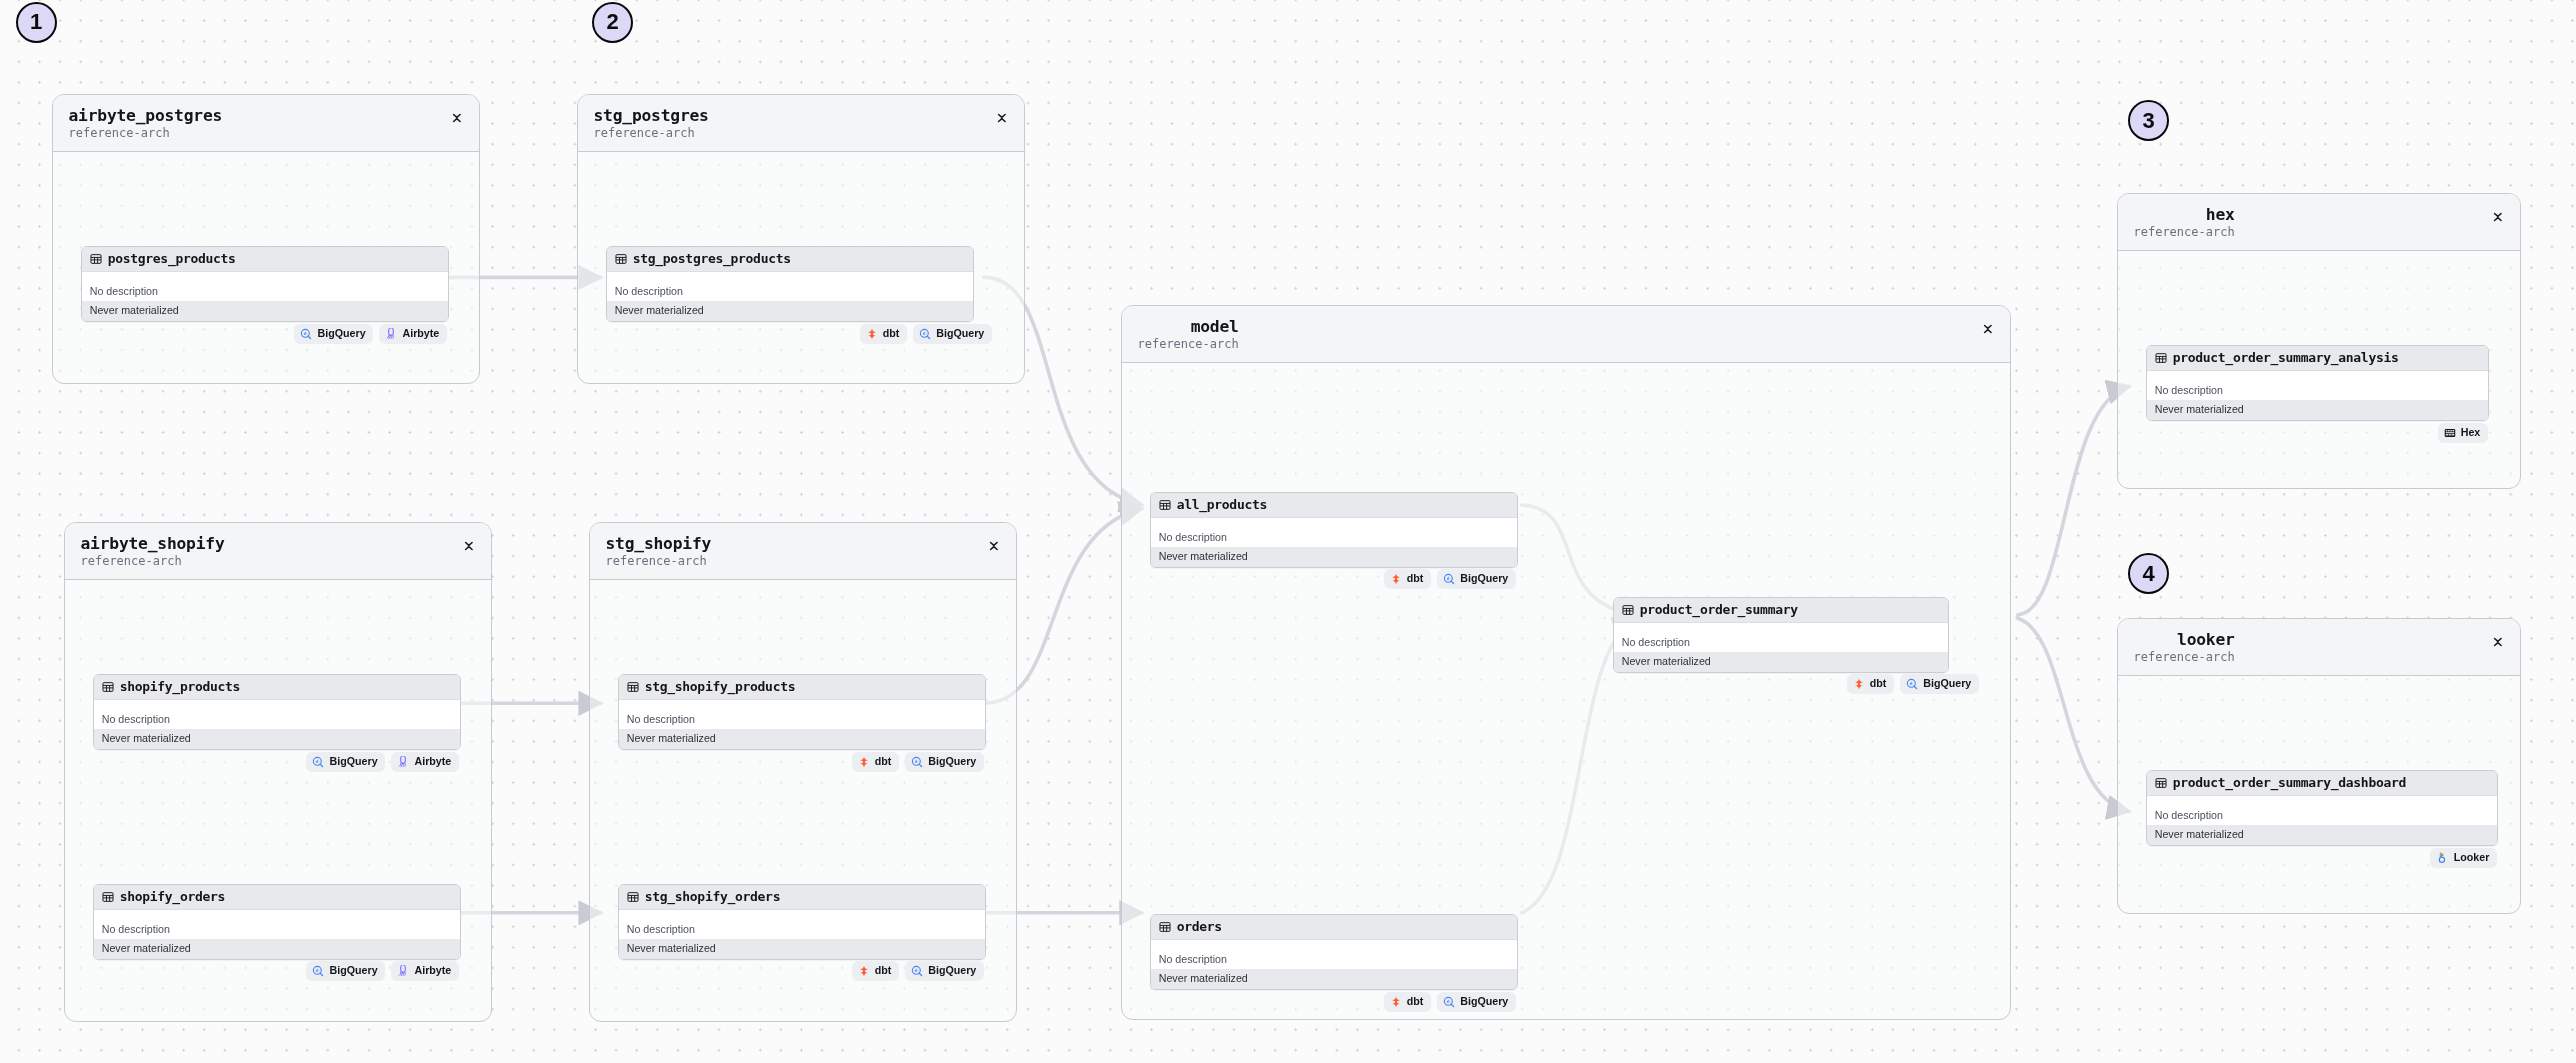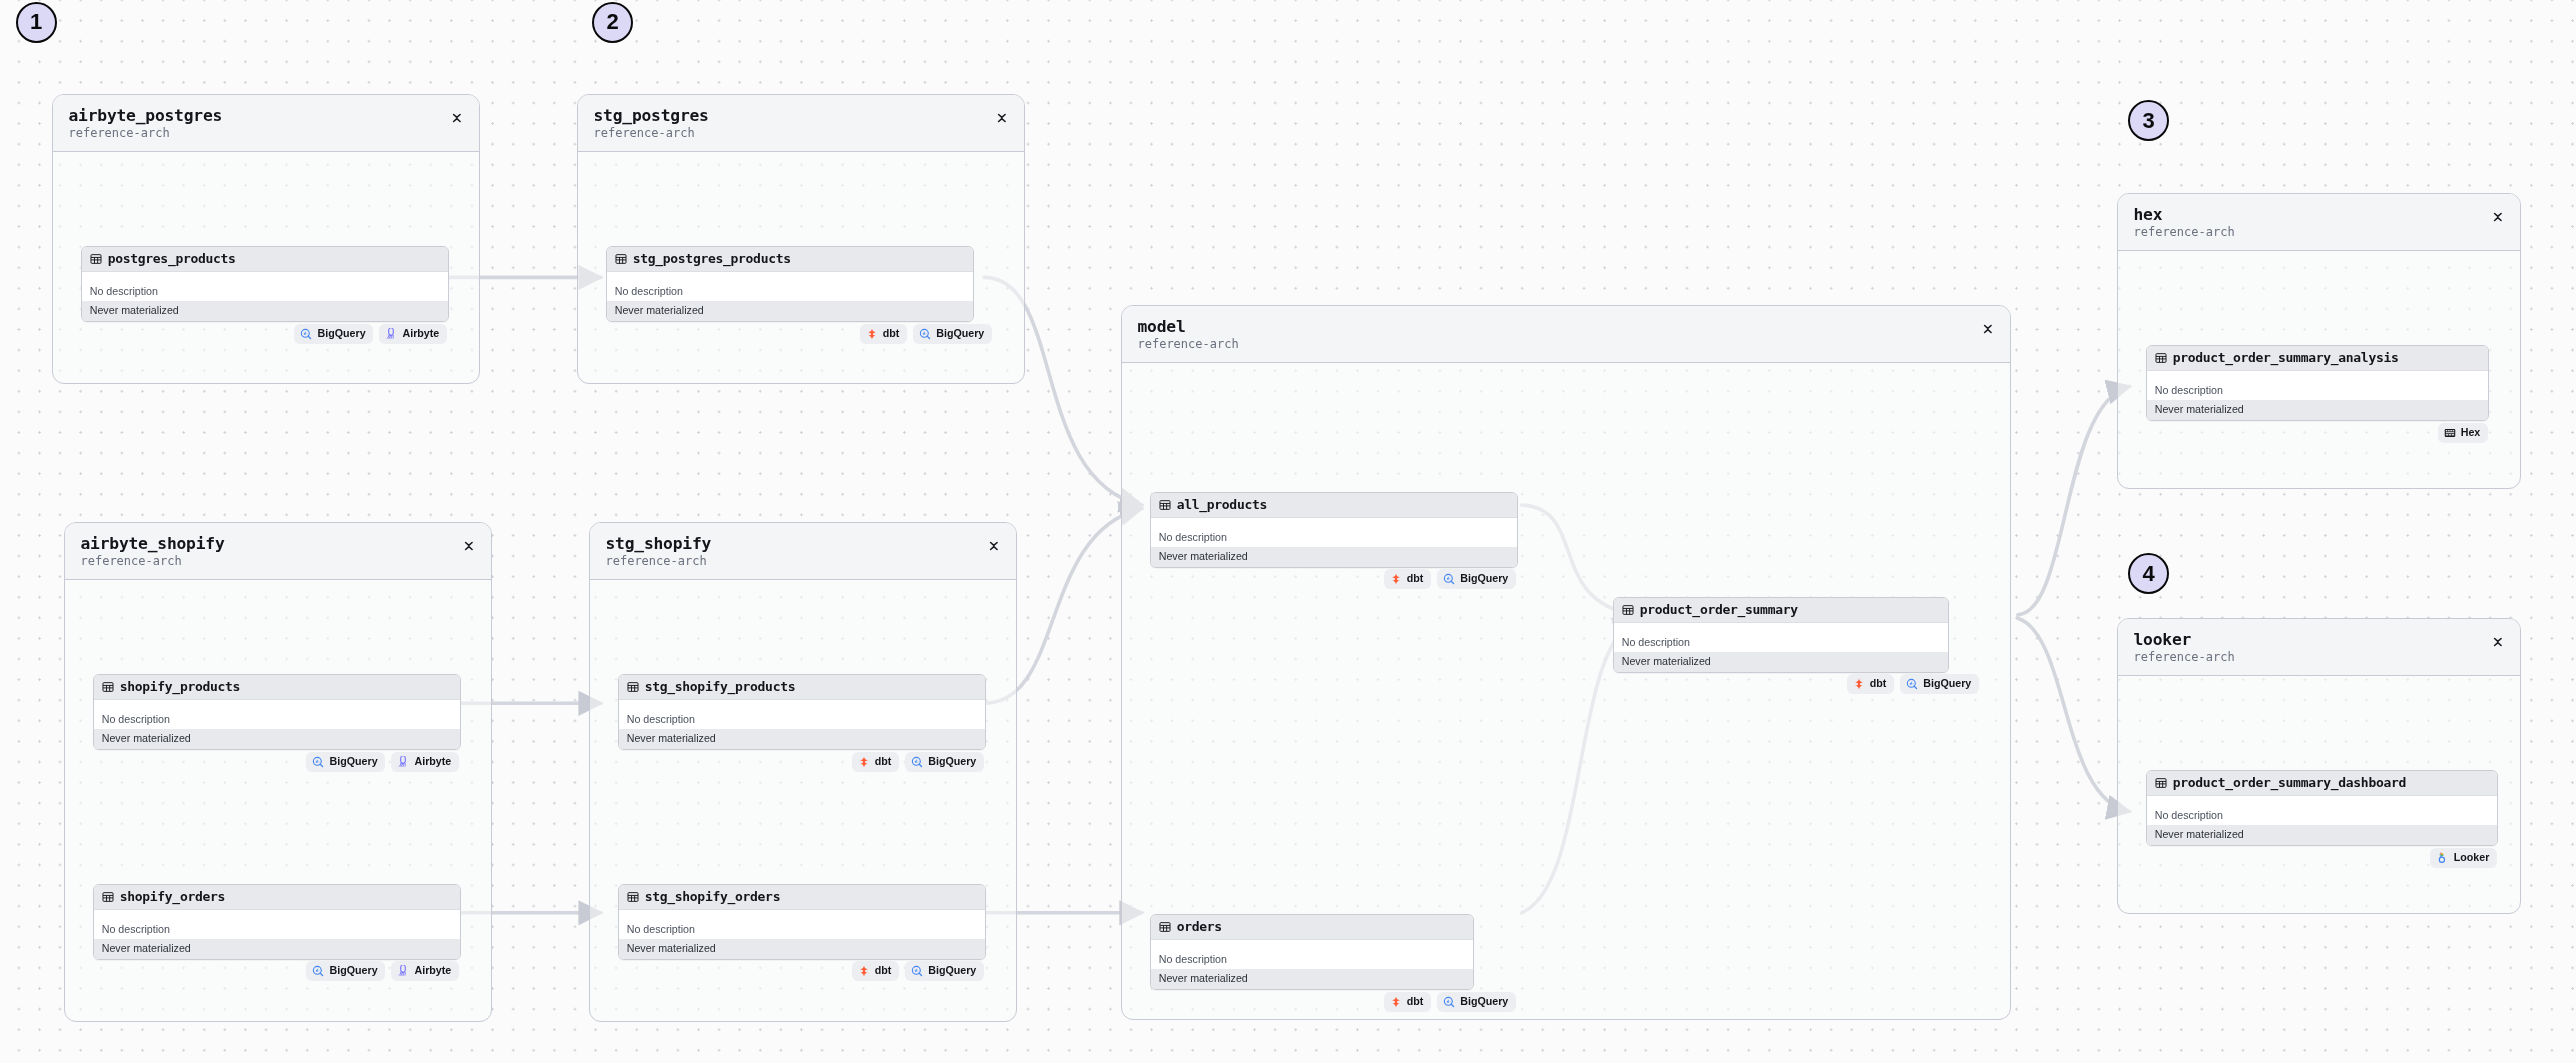--- a/index.html
+++ b/index.html
@@ -48,20 +48,21 @@
     border-bottom:1.4px solid #c7cad4;
     padding:12px 15.5px 10.3px 15.5px;
     display:flex;align-items:flex-start;justify-content:space-between;
     min-height:53px;
   }
   .group-titles{display:flex;flex-direction:column;gap:0.9px;}
   .group-title{
     font-family:"DejaVu Sans Mono","Liberation Mono",monospace;
     font-size:16.3px;font-weight:700;color:#14151a;letter-spacing:-0.2px;
     line-height:1.15;
+    text-align:right;
   }
   .group-sub{
     font-family:"DejaVu Sans Mono","Liberation Mono",monospace;
     font-size:12px;color:#6a707e;line-height:1.15;
   }
   .collapse-icon{
     width:13.7px;height:15.5px;flex:0 0 auto;margin-top:2.6px;
     color:#1b1c22;
   }
   .group-body{position:relative;height:calc(100% - 53px);}
@@ -510,21 +511,21 @@
       <circle cx="7.1" cy="7.1" r="5.3" stroke="#4285f4" stroke-width="1.45"></circle>
       <path d="M10.8 10.8 L14.1 14.1" stroke="#4285f4" stroke-width="1.7" stroke-linecap="round"></path>
       <rect x="5.2" y="6.4" width="1.25" height="2.6" fill="#4285f4"></rect>
       <rect x="6.9" y="5.0" width="1.25" height="4.0" fill="#669df6"></rect>
       <rect x="8.6" y="6.9" width="1.25" height="2.1" fill="#aecbfa"></rect>
     </svg>
               </span>
               <span>BigQuery</span>
             </div>
           </div>
-          <div class="node" style="left: 28px; top: 551px; width: 324px;">
+          <div class="node" style="left: 28px; top: 551px; width: 368px;">
     <div class="node-head">
       <span class="table-icon">
         <svg viewBox="0 0 16 16" width="12" height="12" fill="none" stroke="currentColor" stroke-width="1.25" stroke-linejoin="round">
           <rect x="1.3" y="2.2" width="13.4" height="11.6" rx="1.3"></rect>
           <line x1="1.3" y1="5.9" x2="14.7" y2="5.9"></line>
           <line x1="1.3" y1="9.2" x2="14.7" y2="9.2"></line>
           <line x1="6.0" y1="5.9" x2="6.0" y2="13.8"></line>
           <line x1="10.2" y1="5.9" x2="10.2" y2="13.8"></line>
         </svg>
       </span>

